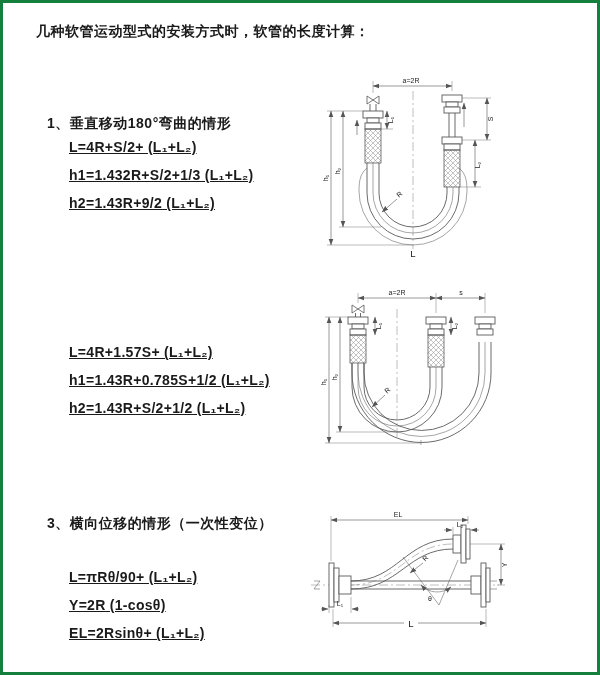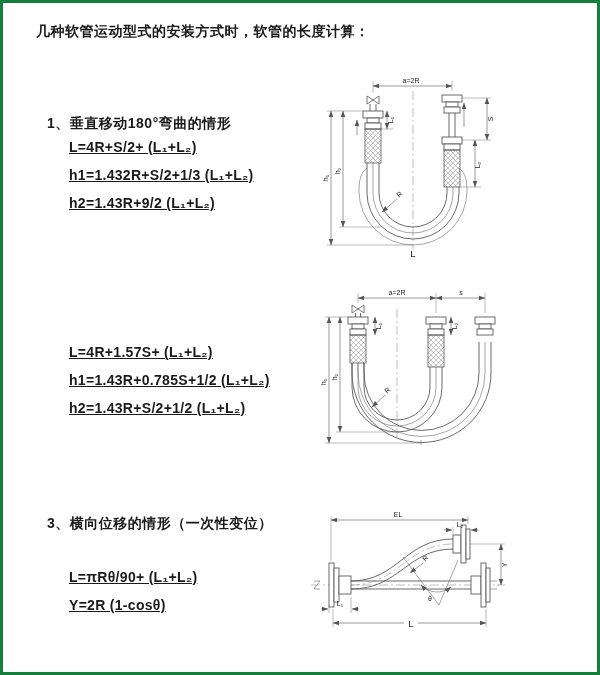--- a/index.html
+++ b/index.html
@@ -63,20 +63,21 @@
   <div id="f2" class="formulas">
     <div class="f">L=4R+1.57S+ (L₁+L₂)</div>
     <div class="f">h1=1.43R+0.785S+1/2 (L₁+L₂)</div>
     <div class="f">h2=1.43R+S/2+1/2 (L₁+L₂)</div>
   </div>
 
   <div id="h3" class="sec-heading">3、横向位移的情形（一次性变位）</div>
   <div id="f3" class="formulas">
     <div class="f">L=πRθ/90+ (L₁+L₂)</div>
     <div class="f">Y=2R (1-cosθ)</div>
+    <div class="f">EL=2Rsinθ+ (L₁+L₂)</div>
   </div>
 
   <svg id="d1" width="175" height="190" viewBox="0 0 175 190">
     <defs>
       <marker id="arr1" markerUnits="userSpaceOnUse" markerWidth="8" markerHeight="6" refX="6.3" refY="3" orient="auto-start-reverse">
         <path d="M0,0.6 L6.5,3 L0,5.4 z" fill="#555"></path>
       </marker>
       <pattern id="braid1" width="5" height="5" patternUnits="userSpaceOnUse">
         <path d="M0,5 L5,0 M0,0 L5,5" stroke="#8a8a8a" stroke-width="0.5"></path>
       </pattern>

